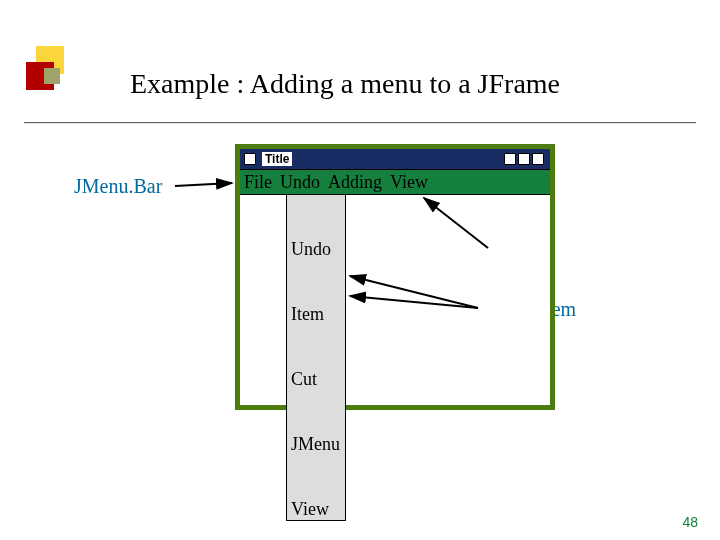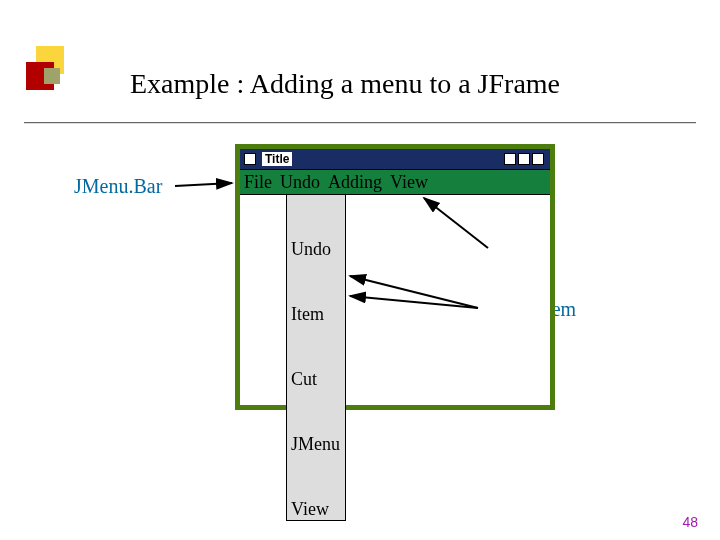--- a/index.html
+++ b/index.html
@@ -27,21 +27,21 @@
   .titlebar { height: 20px; background: #1A2C64; display: flex; align-items: center; padding: 0 4px; }
   .titlebar .box { width: 12px; height: 12px; border: 1px solid #000; background: #fff; margin-right: 2px; }
   .titlebar .t { color: #000; background: #fff; padding: 0 3px; font: bold 12px Arial, sans-serif; margin-left: 4px; }
   .titlebar .spacer { flex: 1; }
   .menubar { border-top: 1px solid #000; border-bottom: 1px solid #000; background: #15803d; display: flex; font-size: 18px; height: 26px; align-items: center; }
   .menubar .m { padding: 0 4px; height: 100%; display: flex; align-items: center; }
   .content { height: 210px; position: relative; background: #fff; }
   .dropdown { position: absolute; left: 46px; top: 0; width: 60px; background: #ddd; border: 1px solid #000; border-top: none; font-size: 18px; }
   .dropdown .mi { padding: 0 4px; margin-top: 44px; }
 
-  .pagenum { position: absolute; right: 22px; bottom: 10px; font: 14px Arial, sans-serif; color: #a21caf; margin-left: 20px; }
+  .pagenum { position: absolute; right: 22px; bottom: 10px; font: 14px Arial, sans-serif; color: #15803d; margin-left: 20px; }
 
   svg.arrows { position: absolute; left: 0; top: 0; width: 720px; height: 540px; pointer-events: none; }
 </style>
 </head>
 <body>
 
 <div class="logo">
   <div class="sq yellow"></div>
   <div class="sq red"></div>
   <div class="sq front"></div>

